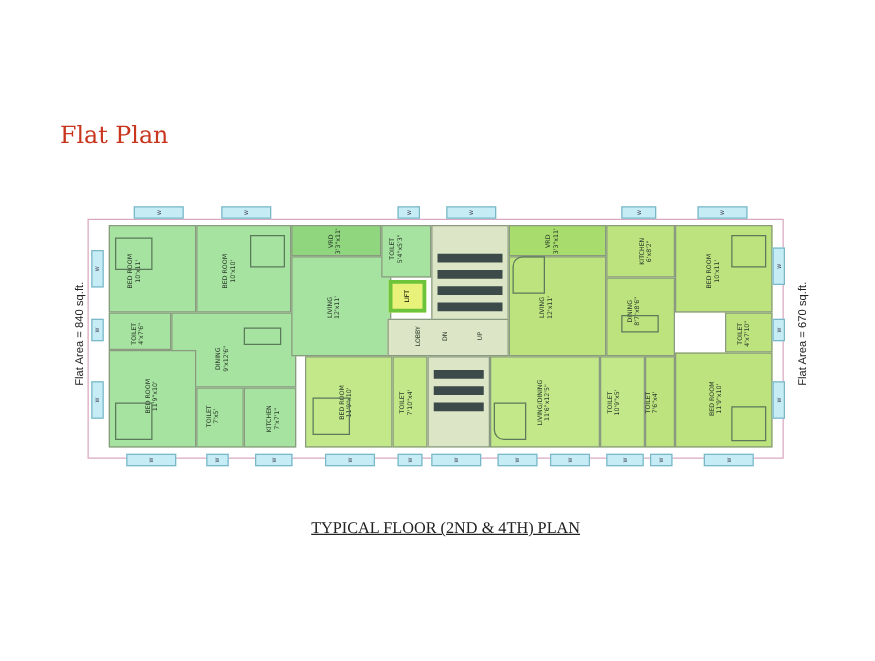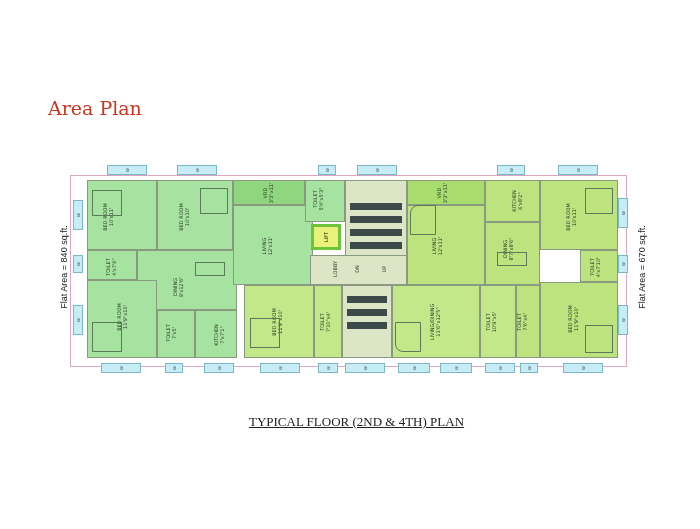--- a/index.html
+++ b/index.html
@@ -15,21 +15,21 @@
   .flat-area { position:absolute; font-family:"Liberation Sans", sans-serif; font-size:9px; color:#222; transform:rotate(-90deg); white-space:nowrap; }
   .stair { position:absolute; }
   .stair div { height:7px; background:#3c4a4a; margin-bottom:6px; }
   .lift { position:absolute; background:#e8f27a; border:3px solid #6dc43a; box-sizing:border-box; }
   .lift span { position:absolute; left:50%; top:50%; transform:translate(-50%,-50%) rotate(-90deg); font-size:5px; }
   .furn { position:absolute; border:1px solid #5a7a5a; box-sizing:border-box; }
 </style>
 </head>
 <body>
 
-<div class="title">Area Plan</div>
+<div class="title">Flat Plan</div>
 
 <div class="plan">
 
   <div style="position:absolute;left:70px;top:175px;width:555px;height:190px;border:1px solid #d9a8c0;"></div>
 
   <div class="room" style="left:87px;top:180px;width:70px;height:70px;background:#a6e3a0;">
     <div class="rl" style="left:6px;top:30px;"><span>BED ROOM</span><br><span>10'x11'</span></div>
   </div>
   <div class="room" style="left:157px;top:180px;width:76px;height:70px;background:#a6e3a0;">
     <div class="rl" style="left:12px;top:30px;"><span>BED ROOM</span><br><span>10'x10'</span></div>

